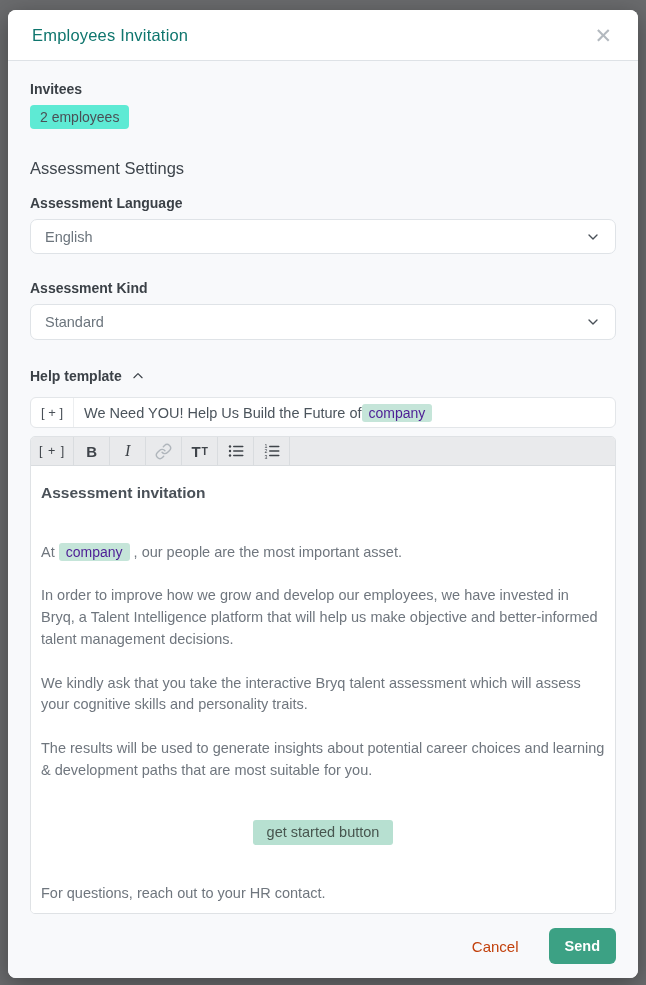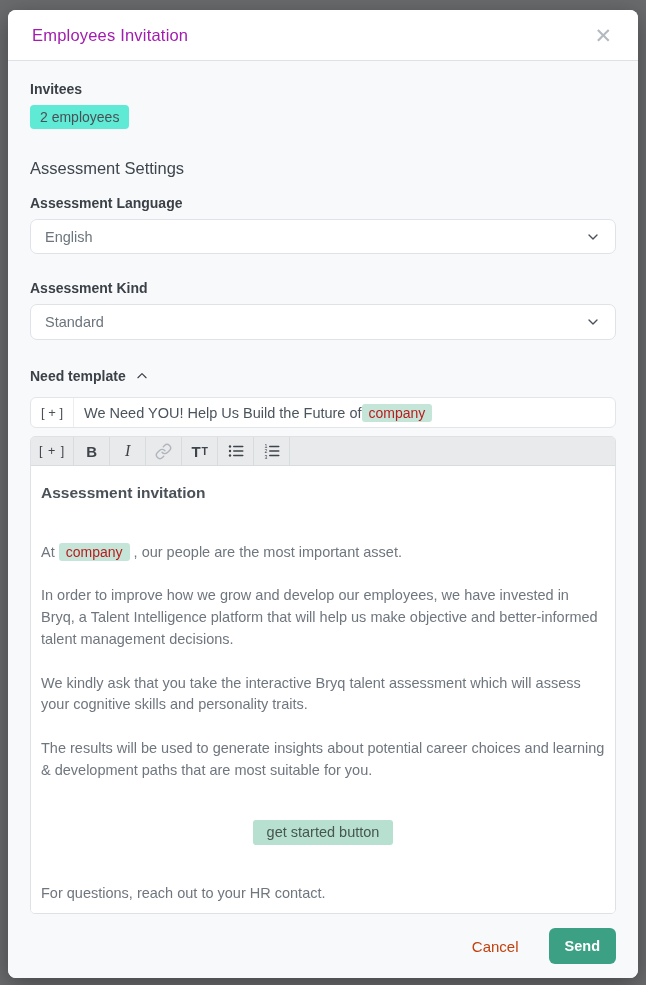--- a/index.html
+++ b/index.html
@@ -14,21 +14,21 @@
     background: #ffffff; border-radius: 8px;
     box-shadow: 0 6px 24px rgba(0,0,0,.35);
     display: flex; flex-direction: column; overflow: hidden;
   }
   .modal-header {
     background: #ffffff; padding: 15px 24px 14px 24px;
     border-bottom: 1px solid #dee2e6;
     display: flex; justify-content: space-between; align-items: center;
     flex: 0 0 auto;
   }
-  .modal-title { font-size: 16.5px; color: #a21caf; font-weight: 400; letter-spacing: .2px; }
+  .modal-title { font-size: 16.5px; color: #0f766e; font-weight: 400; letter-spacing: .2px; }
   .close-btn {
     background: none; border: none; cursor: pointer;
     color: #b3b9bf; font-size: 21px; line-height: 1; padding: 0 2px;
   }
   .modal-body {
     flex: 1; background: #f8f9fb;
     padding: 20px 22px 12px 22px;
     display: flex; flex-direction: column; overflow: hidden;
   }
   .form-label { font-weight: 700; font-size: 14px; color: #3b4147; margin-bottom: 8px; }
@@ -57,21 +57,21 @@
     padding: 0 10px; font-size: 13px; color: #495057;
     border-right: 1px solid #eceef0;
     display: flex; align-items: center;
     font-family: "Liberation Sans", sans-serif;
   }
   .subject-text {
     display: flex; align-items: center; 
     padding: 0 10px; font-size: 14.5px; color: #4b545c; flex: 1;
   }
   .chip {
-    background: #c5e5d9; color: #b91c1c;
+    background: #c5e5d9; color: #4c1d95;
     padding: 1px 7px; border-radius: 3px; font-size: 14px;
   }
   .editor {
     border: 1px solid #dfe2e5; border-radius: 5px;
     display: flex; flex-direction: column; overflow: hidden;
   }
   .toolbar {
     background: #e9eaec; height: 29px; flex: 0 0 auto;
     display: flex; align-items: stretch;
     border-bottom: 1px solid #d9dcdf;
@@ -148,21 +148,21 @@
 
     <div class="form-label">Assessment Kind</div>
     <div class="select-box">
       <span>Standard</span>
       <svg width="16" height="16" viewBox="0 0 24 24">
           <path class="icon-stroke" style="stroke:#495057" d="M6 9l6 6 6-6"></path>
         </svg>
     </div>
 
     <div class="collapse-row">
-      <span class="form-label">Need template</span>
+      <span class="form-label">Help template</span>
       <svg width="14" height="14" viewBox="0 0 24 24">
           <path class="icon-stroke" style="stroke:#3b4147" d="M5 15l7-7 7 7"></path>
         </svg>
     </div>
 
     <div class="subject-row">
       <button class="subject-insert">[ + ]</button>
       <div class="subject-text">
         <span>We Need YOU! Help Us Build the Future of</span>
         <span class="chip">company</span>

